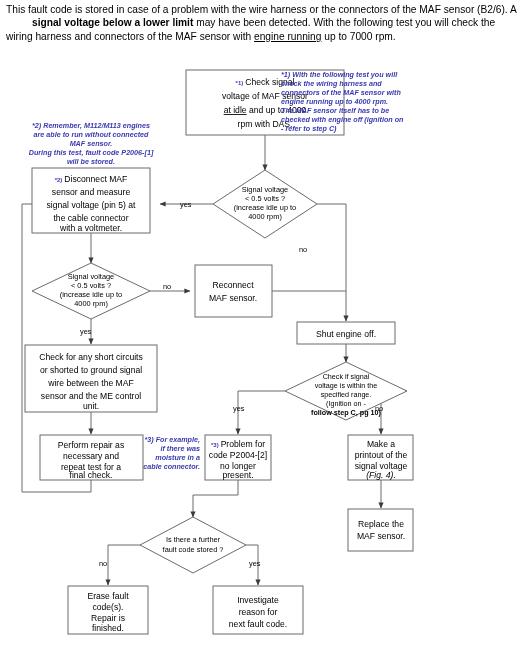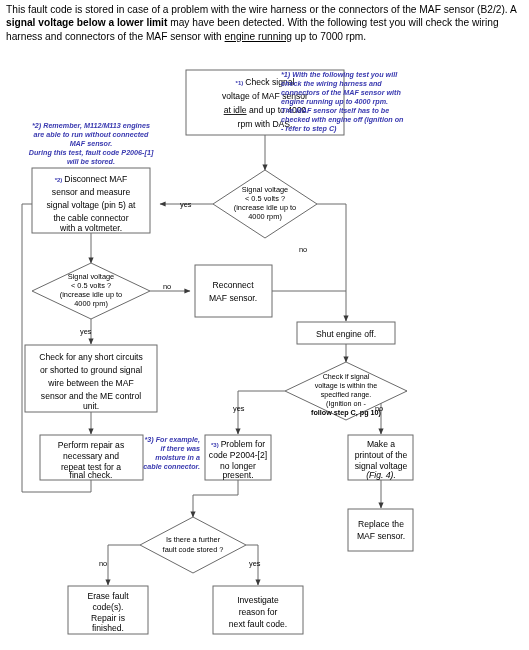--- a/index.html
+++ b/index.html
@@ -1,38 +1,38 @@
 <!DOCTYPE html>
 <html><head>
 <meta charset="utf-8">
 <style>
   html,body{margin:0;padding:0;background:#ffffff;}
   body{width:529px;height:650px;position:relative;overflow:hidden;
        font-family:"Liberation Sans", sans-serif;color:#000;}
   #intro{position:absolute;left:6px;top:3px;width:517px;font-size:10.2px;line-height:13.4px;}
-  #intro b{font-weight:bold;}
+  #intro b{font-weight:bold;margin-left:26px;}
   #intro u{text-decoration:underline;}
   svg{position:absolute;left:0;top:0;width:529px;height:650px;}
   .node-text{font-family:"Liberation Sans", sans-serif;font-size:8.6px;fill:#000;}
   .note-text{font-family:"Liberation Sans", sans-serif;font-size:7.2px;fill:#3a3ab0;
              font-style:italic;font-weight:bold;}
   .edge-label{font-family:"Liberation Sans", sans-serif;font-size:7.4px;fill:#000;}
   .sup{font-size:6px;fill:#3a3ab0;font-weight:bold;}
   .box{fill:#ffffff;stroke:#6b6b6b;stroke-width:1;}
   .dia{fill:#ffffff;stroke:#6b6b6b;stroke-width:1;}
   .ln{stroke:#6b6b6b;stroke-width:1;fill:none;}
   .bold{font-weight:bold;}
   .ital{font-style:italic;}
   .und{text-decoration:underline;}
 </style>
 </head>
 <body>
 
 <div id="intro">
-  <span>This fault code is stored in case of a problem with the wire harness or the connectors of the  MAF sensor (B2/2). A </span><b>signal voltage below a lower limit</b><span> may have been detected. With the following test you will check the wiring harness and connectors of the  MAF sensor with </span><u>engine running</u><span> up to 7000 rpm.</span>
+  <span>This fault code is stored in case of a problem with the wire harness or the connectors of the  MAF sensor (B2/6). A </span><b>signal voltage below a lower limit</b><span> may have been detected. With the following test you will check the wiring harness and connectors of the  MAF sensor with </span><u>engine running</u><span> up to 7000 rpm.</span>
 </div>
 
 <svg id="chart" viewBox="0 0 529 650">
   <defs>
     <marker id="arw" markerWidth="7" markerHeight="7" refX="5.6" refY="2.6" orient="auto">
       <path d="M0,0 L6,2.6 L0,5.2 z" fill="#3a3a3a"></path>
     </marker>
   </defs>
 
   <g>

